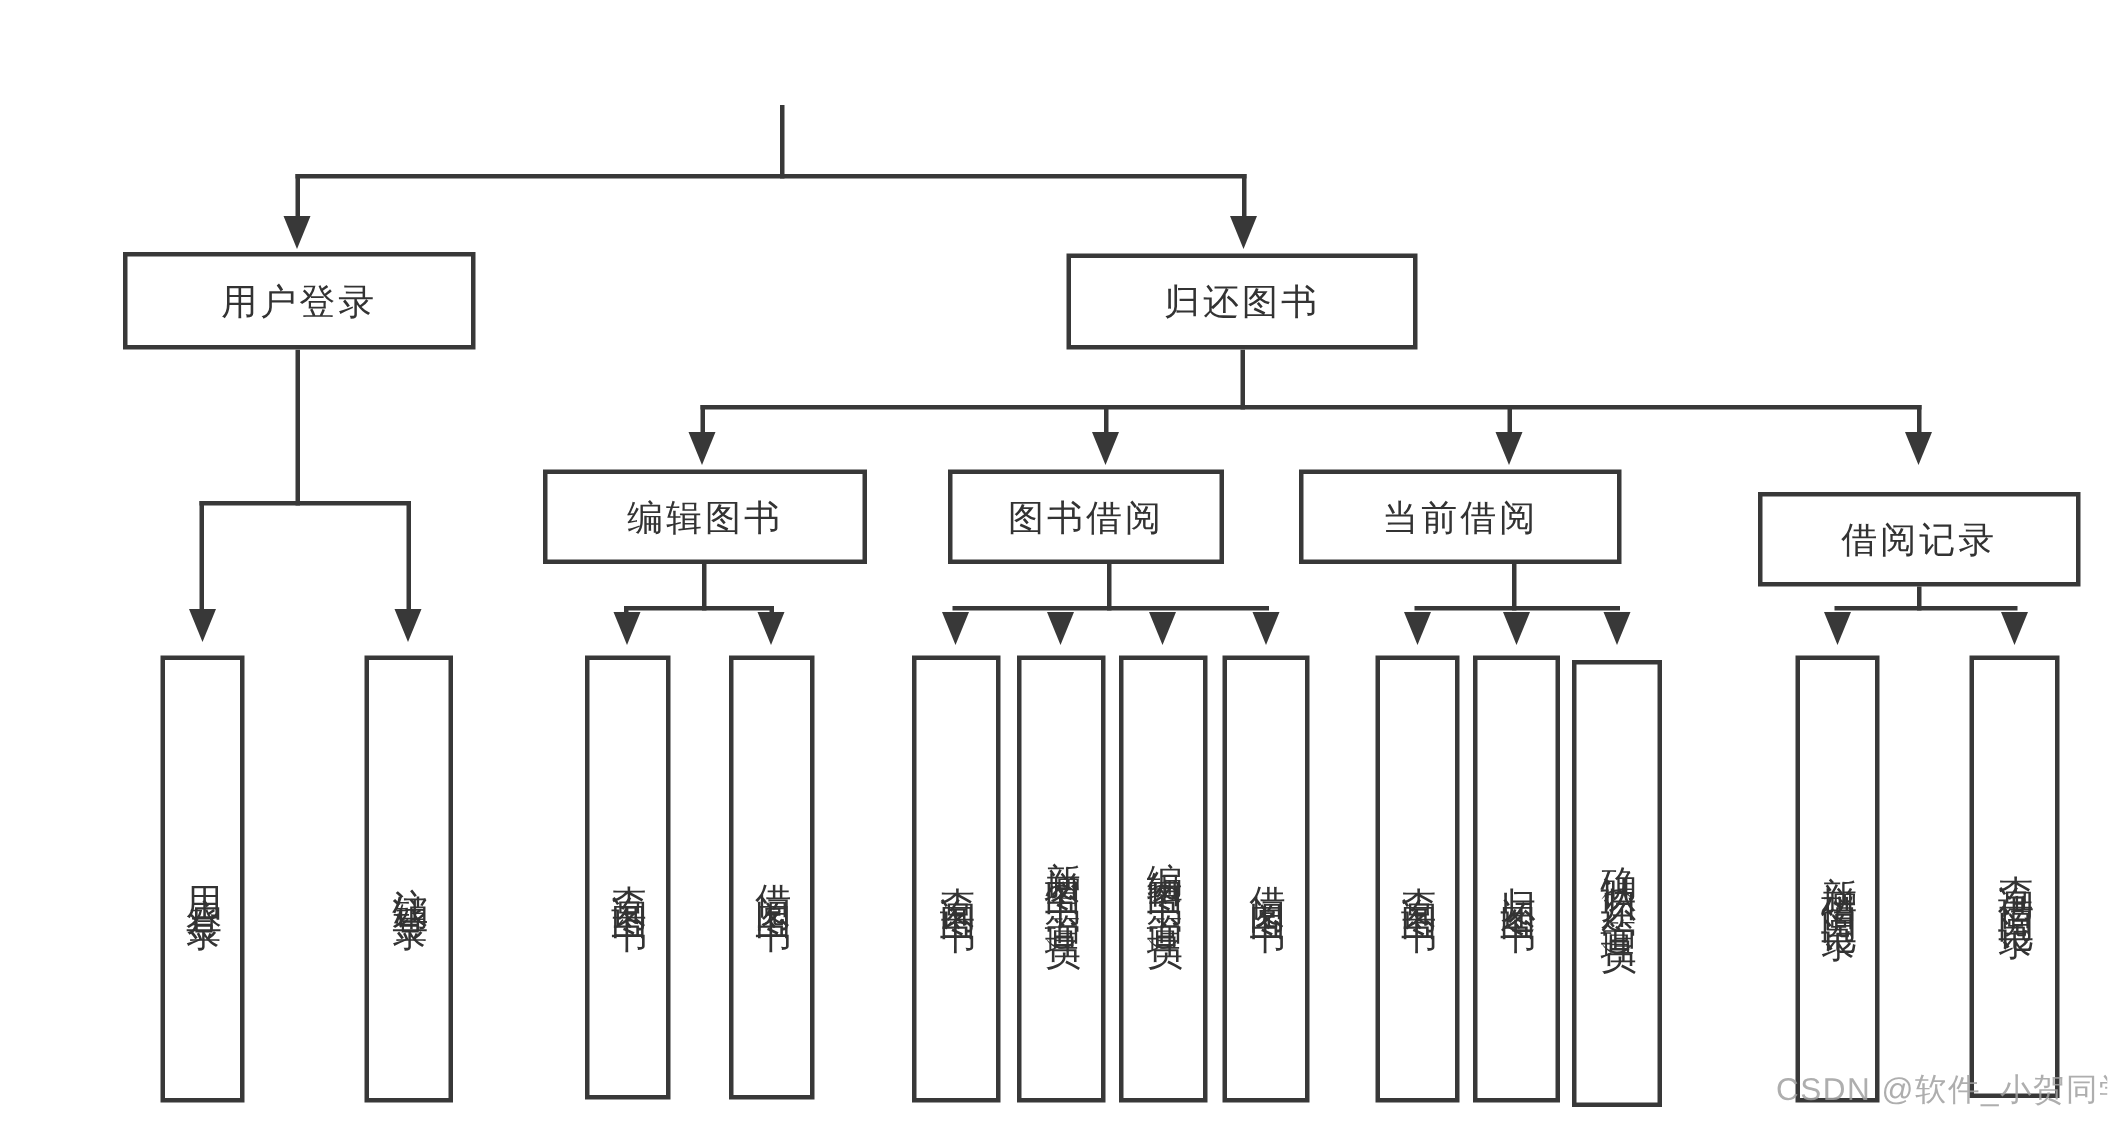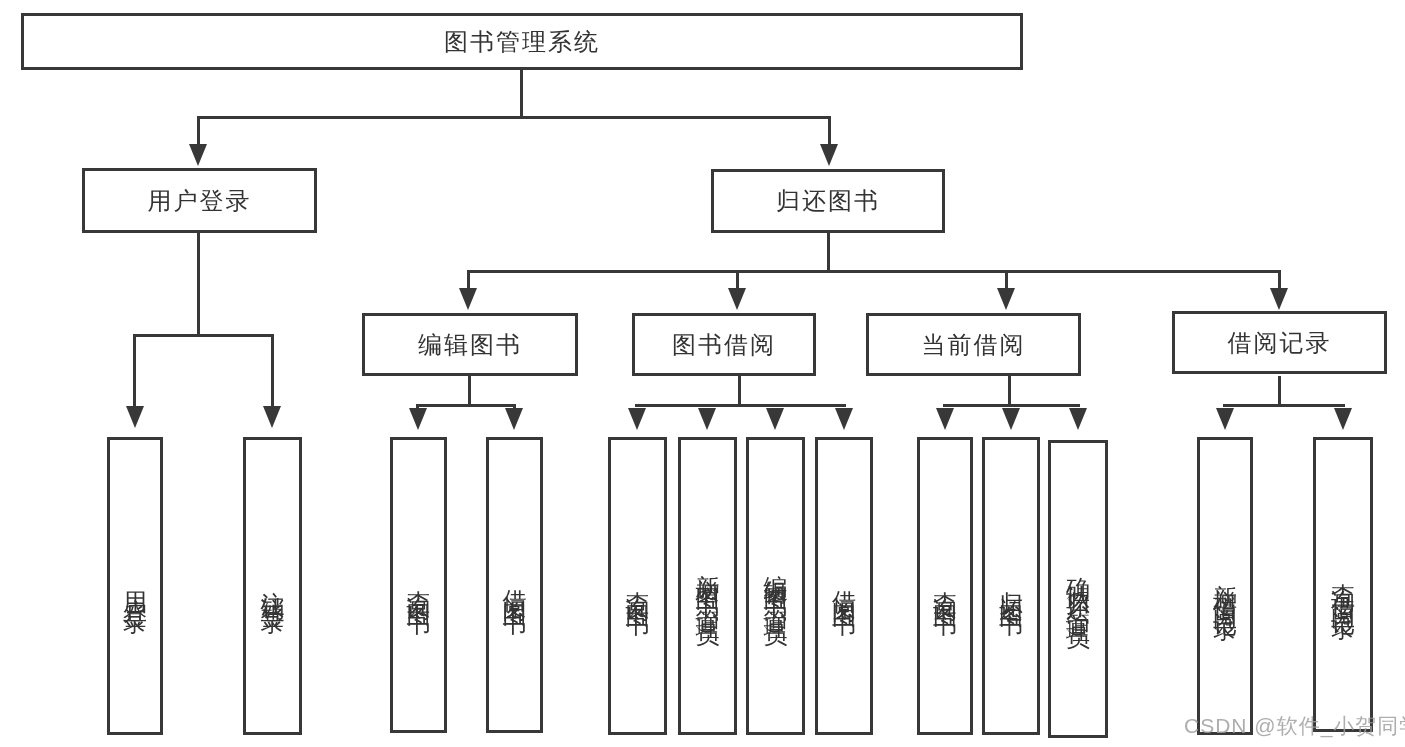--- a/index.html
+++ b/index.html
@@ -83,23 +83,20 @@
   <div class="line" style="left:943px;top:404px;width:137px;height:3px"></div>
   <div class="ah" style="left:936px;top:408px"></div>
   <div class="ah" style="left:1002px;top:408px"></div>
   <div class="ah" style="left:1069px;top:408px"></div>
 
   <div class="line" style="left:1278px;top:376px;width:3px;height:31px"></div>
   <div class="line" style="left:1223px;top:404px;width:122px;height:3px"></div>
   <div class="ah" style="left:1216px;top:408px"></div>
   <div class="ah" style="left:1334px;top:408px"></div>
 
-  <div class="box h" style="left:21px;top:13px;width:1002px;height:57px">
-    <span>图书管理系统</span>
-  </div>
 
   <div class="box h" style="left:82px;top:168px;width:235px;height:65px">
     <span>用户登录</span>
   </div>
 
   <div class="box h" style="left:711px;top:169px;width:234px;height:64px">
     <span>归还图书</span>
   </div>
 
   <div class="box h" style="left:362px;top:313px;width:216px;height:63px">
@@ -107,21 +104,21 @@
   </div>
 
   <div class="box h" style="left:632px;top:313px;width:184px;height:63px">
     <span>图书借阅</span>
   </div>
 
   <div class="box h" style="left:866px;top:313px;width:215px;height:63px">
     <span>当前借阅</span>
   </div>
 
-  <div class="box h" style="left:1172px;top:311px;width:215px;height:63px">
+  <div class="box h" style="left:1172px;top:328px;width:215px;height:63px">
     <span>借阅记录</span>
   </div>
 
   <div class="box v" style="left:107px;top:437px;width:56px;height:298px">
     <span>用户登录</span>
   </div>
   <div class="box v" style="left:243px;top:437px;width:59px;height:298px">
     <span>注销登录</span>
   </div>
 

